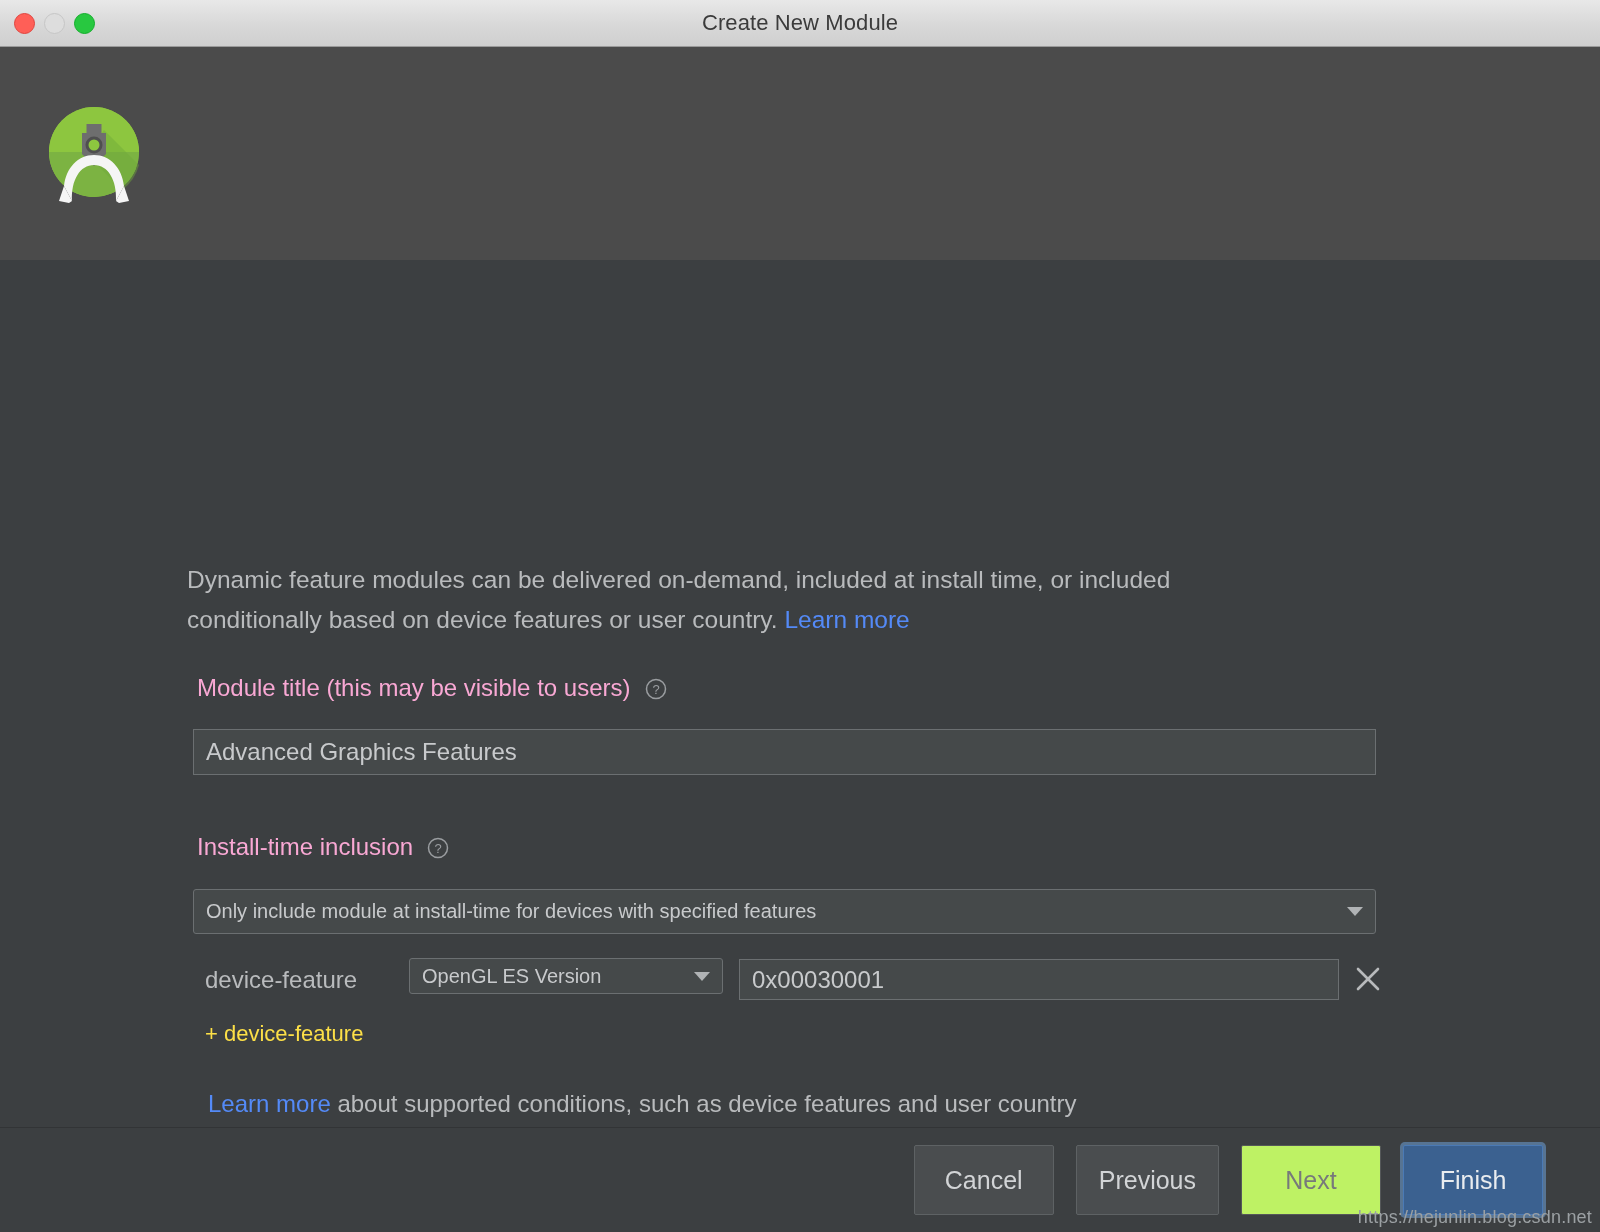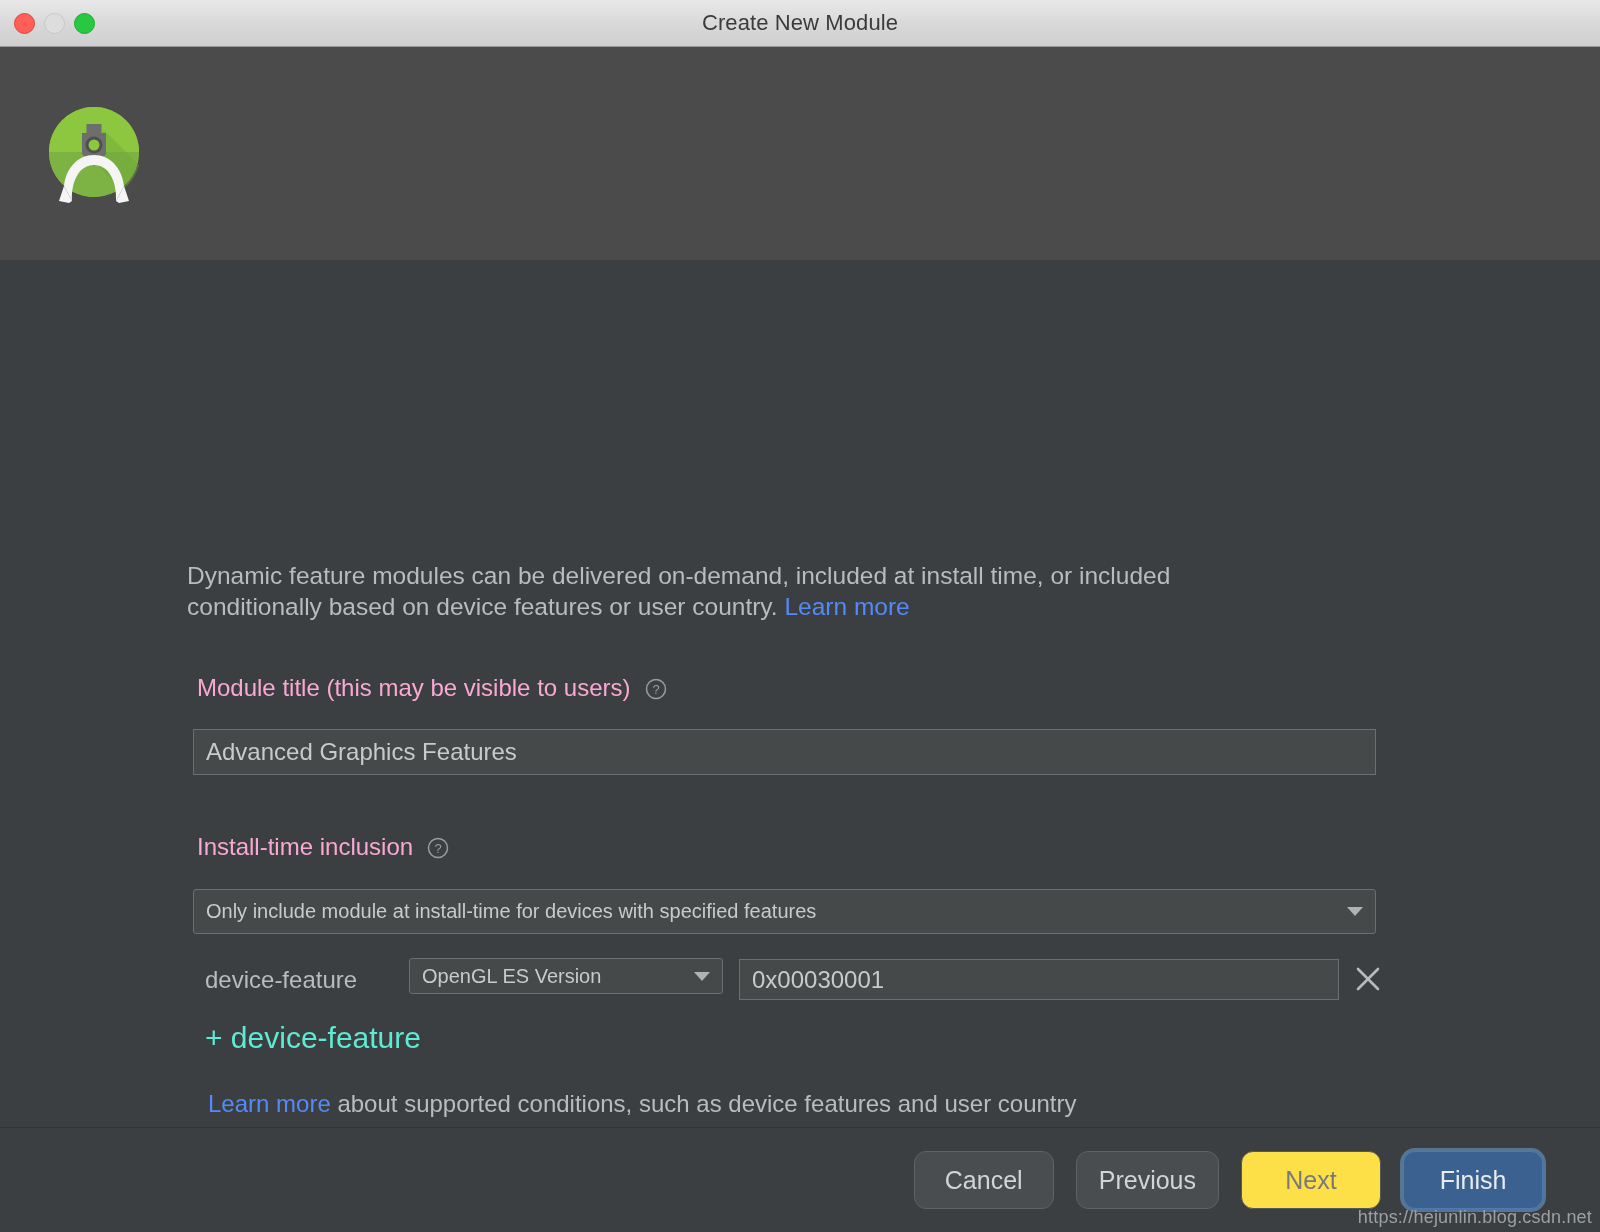--- a/index.html
+++ b/index.html
@@ -95,21 +95,21 @@
     background: #3c3f41;
     overflow: hidden;
   }
 
   .desc {
     position: absolute;
     left: 187px;
     top: 300px;
     width: 1110px;
     font-size: 24.5px;
-    line-height: 31px;
+    line-height: 40px;
     color: #b9bbbd;
   }
   .link {
     color: #548af7;
     cursor: pointer;
   }
 
   .field-label {
     position: absolute;
     font-size: 24px;
@@ -175,22 +175,22 @@
   .x-btn {
     position: absolute;
     width: 34px;
     height: 34px;
     cursor: pointer;
   }
   .x-btn svg { display: block; }
 
   .add-link {
     position: absolute;
-    font-size: 30px;
-    color: #5eead4;
+    font-size: 22px;
+    color: #fde047;
     cursor: pointer;
     white-space: nowrap;
   }
 
   .learn-row {
     position: absolute;
     font-size: 24px;
     color: #b9bbbd;
     white-space: nowrap;
   }
@@ -204,36 +204,36 @@
     display: flex;
     align-items: center;
     justify-content: flex-end;
     padding-right: 55px;
     gap: 22px;
     box-sizing: border-box;
   }
   .btn {
     box-sizing: border-box;
     min-width: 140px;
-    height: 58px;
-    border-radius: 12px;
+    height: 70px;
+    border-radius: 2px;
     border: 1px solid #5e6264;
     background: #4a4d4f;
     color: #d2d4d6;
     font-family: "Liberation Sans", sans-serif;
     font-size: 25px;
     padding: 0 22px;
     cursor: pointer;
     display: inline-flex;
     align-items: center;
     justify-content: center;
   }
   .btn.disabled {
     color: #77797b;
-    background: #fde047;
+    background: #bef264;
     border-color: #555859;
     cursor: default;
   }
   .btn.primary {
     background: #3b6190;
     border: 1px solid #4b7ab5;
     color: #e9ecef;
     box-shadow: 0 0 0 3px rgba(110,160,215,.55);
     margin-right: 2px;
   }

